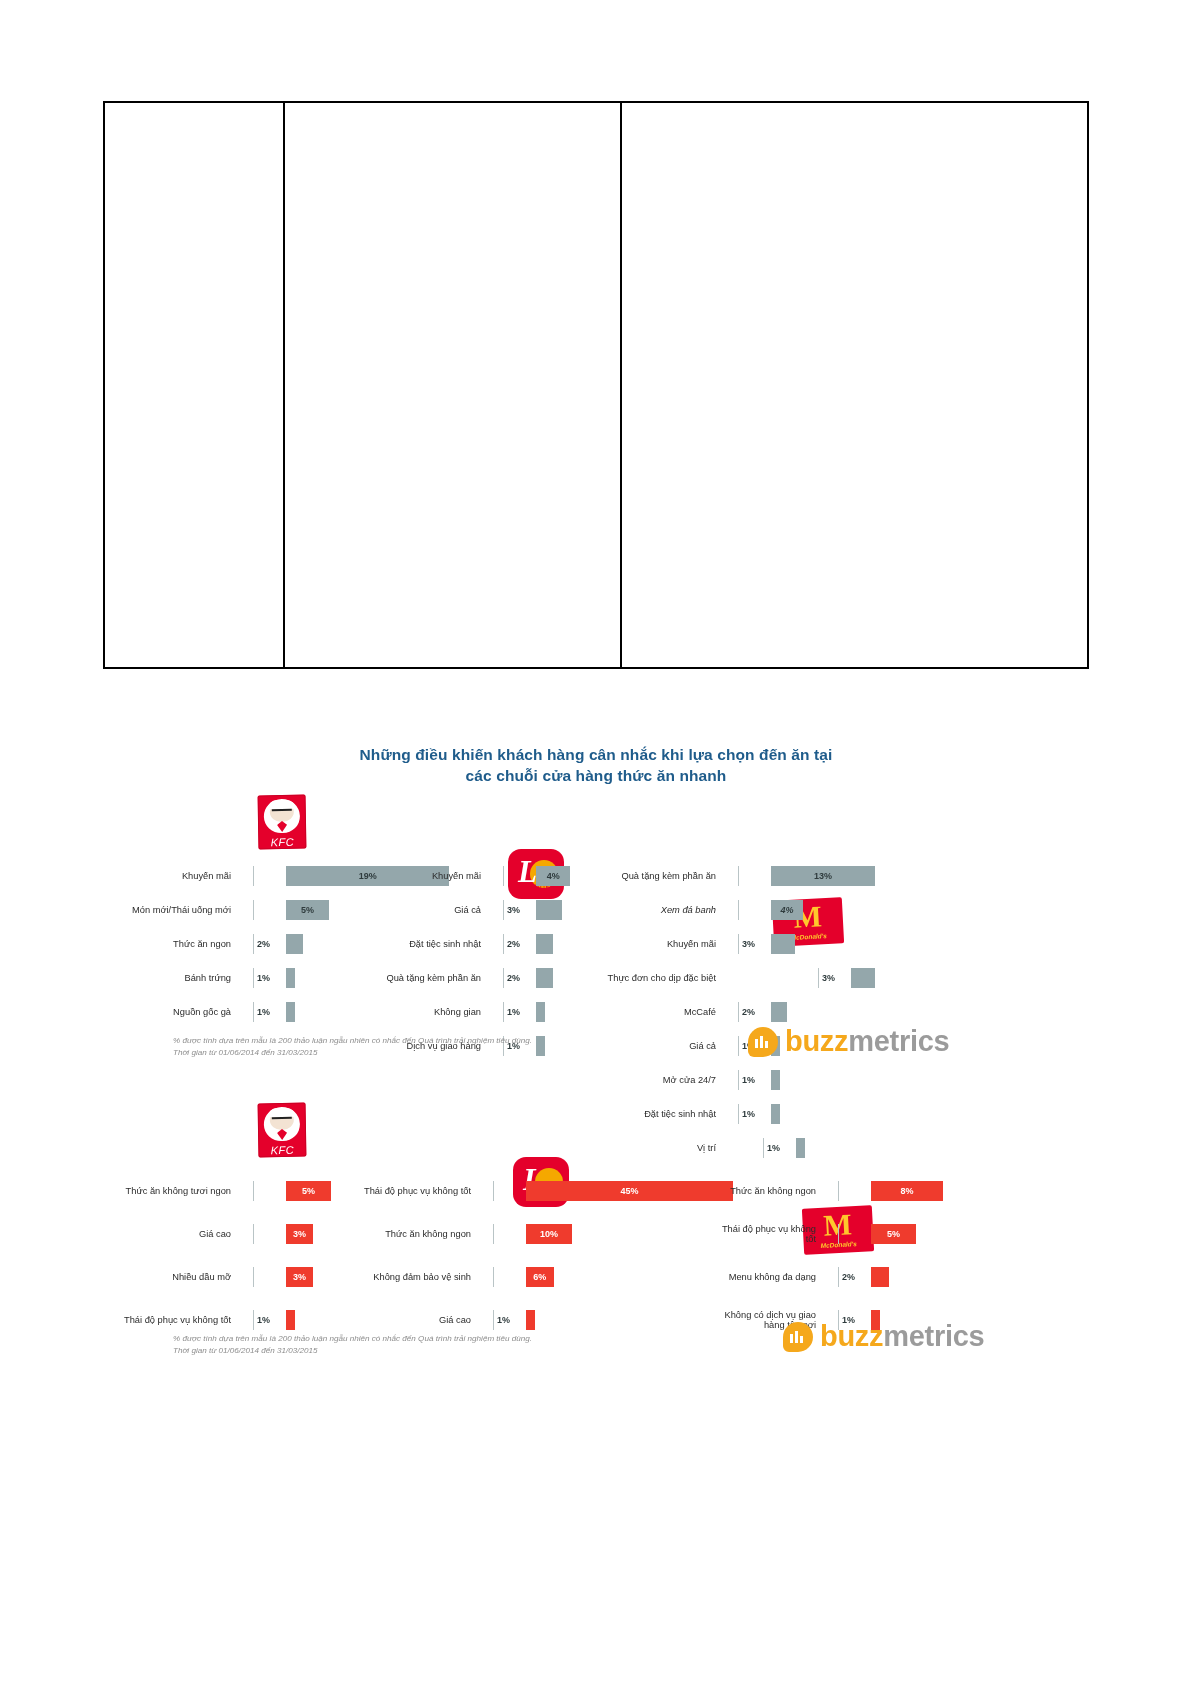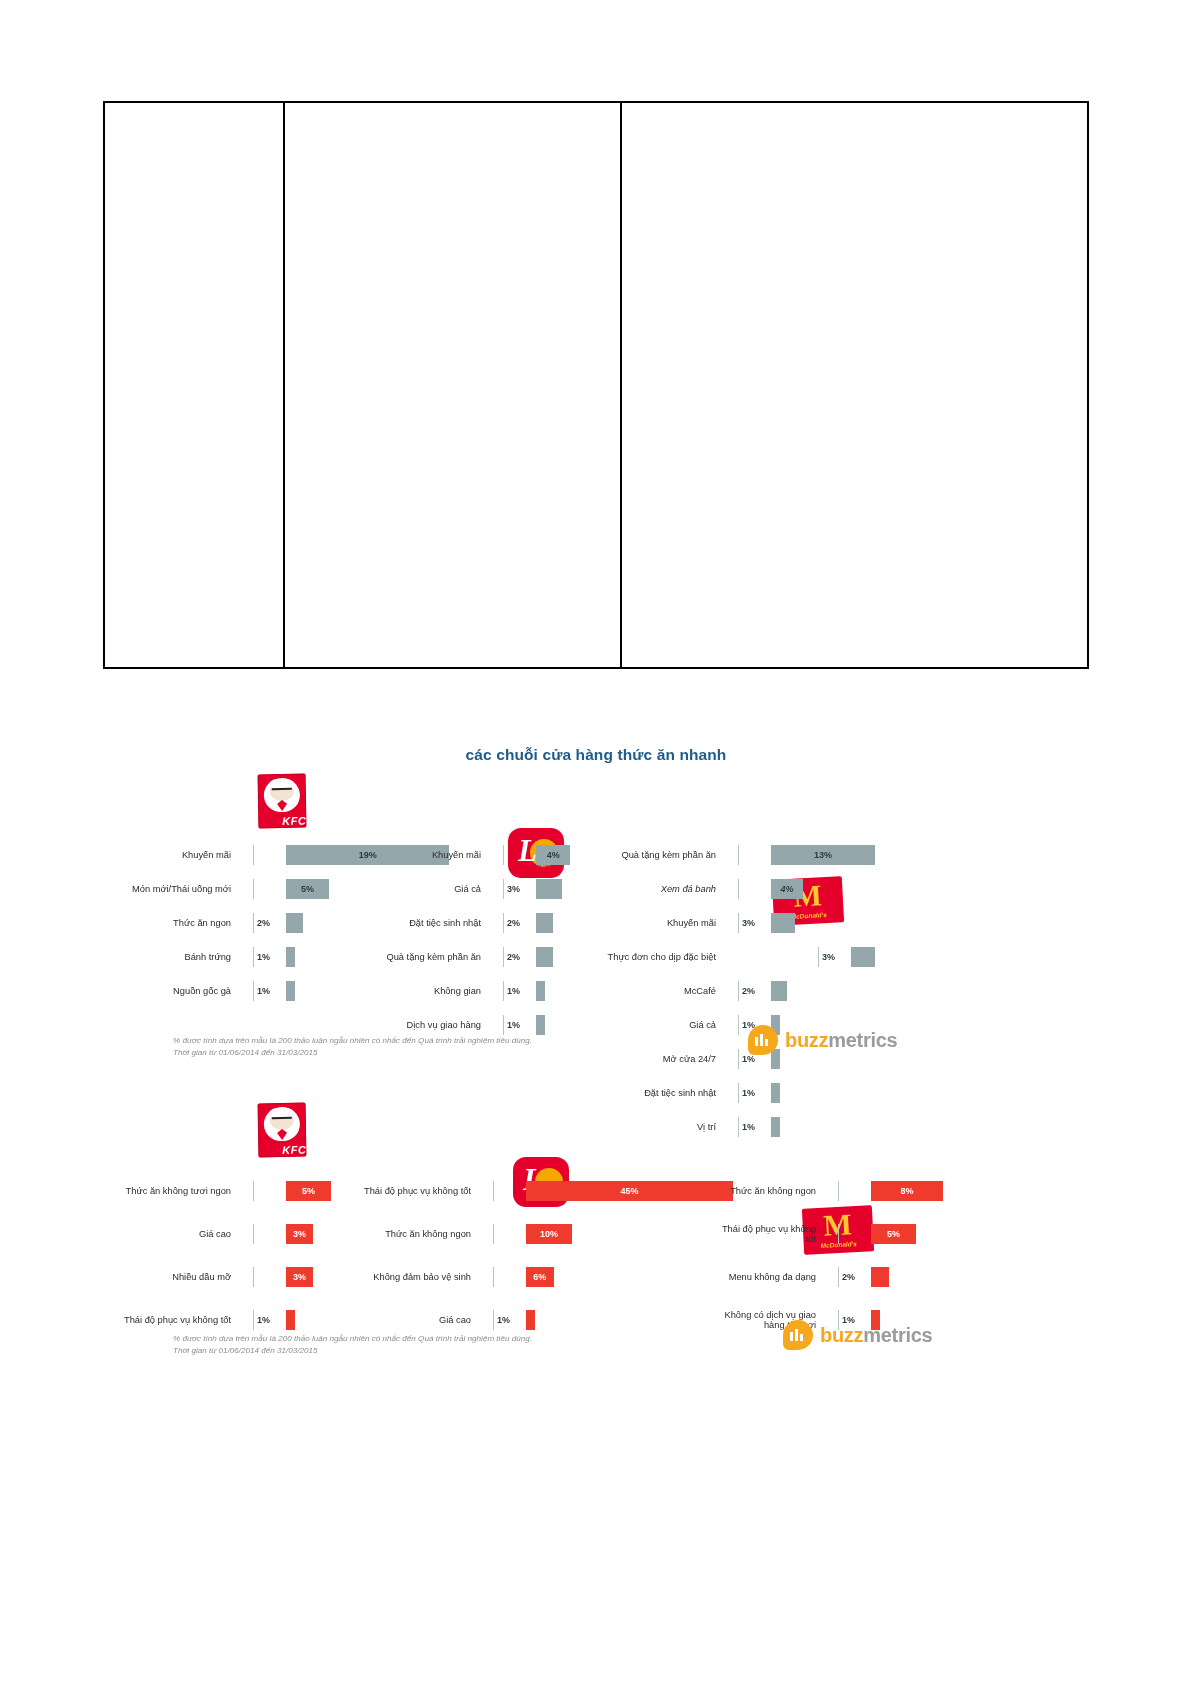--- a/index.html
+++ b/index.html
@@ -39,22 +39,22 @@
   .kfc .stripe{position:absolute;left:6px;top:4px;width:36px;height:34px;
        background:#fff;border-radius:50% 50% 48% 48%;}
   .kfc .face{position:absolute;left:12px;top:7px;width:24px;height:20px;
        background:#f3e3d3;border-radius:50%;}
   .kfc .hair{position:absolute;left:10px;top:5px;width:28px;height:9px;
        background:#fff;border-radius:14px 14px 0 0;}
   .kfc .glasses{position:absolute;left:14px;top:14px;width:20px;height:4px;
        border-top:2px solid #222;}
   .kfc .tie{position:absolute;left:19px;top:26px;width:10px;height:11px;
        background:#e4002b;clip-path:polygon(50% 0,100% 35%,50% 100%,0 35%);}
-  .kfc .word{position:absolute;left:0;bottom:1px;width:100%;text-align:right;
-       color:#fff;font-size:11px;font-weight:bold;font-style:italic;
+  .kfc .word{position:absolute;left:0;bottom:1px;width:100%;text-align:center;
+       color:#fff;font-size:11px;font-weight:normal;font-style:italic;
        letter-spacing:.5px;line-height:11px;}
 
   
   .lot{width:56px;height:50px;background:#e4002b;border-radius:13px;
        position:relative;overflow:hidden;}
   .lot .sun{position:absolute;right:6px;top:11px;width:28px;height:28px;
        background:#f5a800;border-radius:50%;}
   .lot .L{position:absolute;left:10px;top:7px;color:#fff;font-size:31px;
        font-weight:bold;font-style:italic;line-height:31px;
        font-family:"Liberation Serif", serif;}
@@ -89,35 +89,36 @@
 
   
   .foot{position:absolute;font-style:italic;font-size:8.1px;color:#8d8d8d;line-height:1.5;}
   .bm{position:absolute;display:flex;align-items:center;gap:7px;}
   .bm .mark{width:30px;height:30px;background:#f5a81c;border-radius:50% 50% 50% 6px;
        position:relative;}
   .bm .mark span{position:absolute;left:7px;top:9px;width:3px;background:#fff;}
   .bm .mark span:nth-child(1){height:9px;top:12px;}
   .bm .mark span:nth-child(2){left:12px;height:12px;top:9px;}
   .bm .mark span:nth-child(3){left:17px;height:7px;top:14px;}
-  .bm .txt{font-size:20px;font-weight:bold;letter-spacing:-.3px;}
+  .bm .txt{font-size:29px;font-weight:bold;letter-spacing:-.3px;}
   .bm .txt .a{color:#f5a81c;}
   .bm .txt .b{color:#9b9b9b;}
 </style>
 </head>
 <body>
 
 <div class="doc-table">
   <div class="col col1"></div>
   <div class="col col2"></div>
   <div class="col col3"></div>
 </div>
 
 <div class="info" id="info1">
   <div class="chart-title">
+    <div>Những điều khiến khách hàng cân nhắc khi lựa chọn đến ăn tại</div>
     <div>các chuỗi cửa hàng thức ăn nhanh</div>
   </div>
 
   <div class="logo-row">
     <div class="logo kfc" style="left:155px;">
       <div class="stripe"></div>
         <div class="face"></div>
         <div class="hair"></div>
       <div class="glasses"></div>
         <div class="tie"></div>
@@ -285,21 +286,21 @@
           </div>
         </div>
         <div class="brow" style="height: 31px;">
           <div class="blabel" style="width:175px">Đặt tiệc sinh nhật</div>
           <div class="btrack">
             <div class="bar grey thin" style="width:9px">
               <span class="val">1%</span>
             </div>
           </div>
         </div>
-        <div class="brow" style="height: 31px;">
+        <div class="brow" style="height: 31px; gap: 25px;">
           <div class="blabel" style="width:175px">Vị trí</div>
           <div class="btrack">
             <div class="bar grey thin" style="width:9px">
               <span class="val">1%</span>
             </div>
           </div>
         </div>
       </div>
     </div>
 

